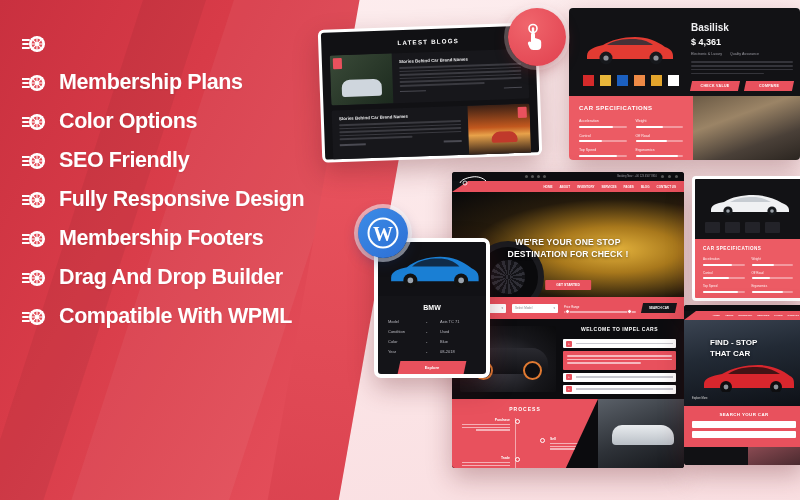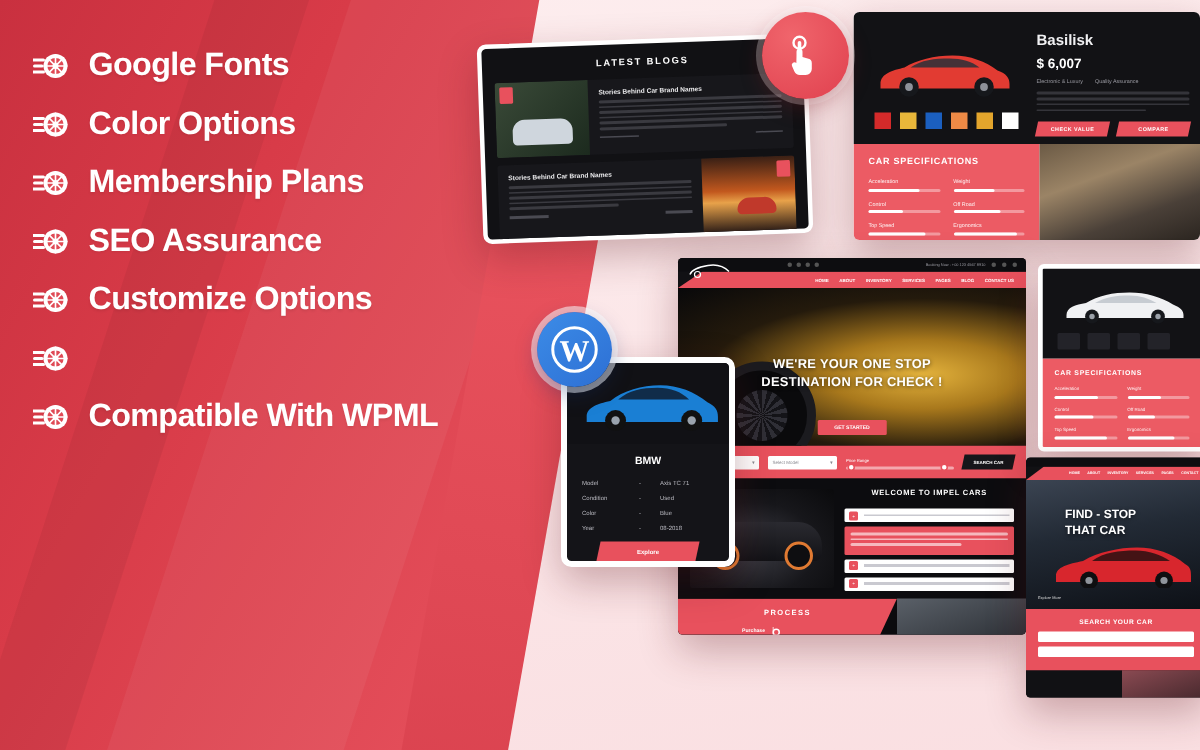--- a/index.html
+++ b/index.html
@@ -171,21 +171,21 @@
   .spec-item label { display:block; color:#fff; font-size:3.6px; margin-bottom:2.5px; opacity:.92; }
   .spec-bar { height:2px; background:rgba(255,255,255,.38); border-radius:2px; }
   .spec-bar i { display:block; height:100%; background:#fff; border-radius:2px; }
   .dm-interior {
     flex:1;
     background:linear-gradient(160deg,#6b5a45 0%,#9b8466 35%,#4a4038 70%,#2b2520 100%);
   }
 
   
   #site-mock {
-    left:452px; top:172px; width:232px; height:251px;
+    left:452px; top:172px; width:232px; height:296px;
     border-radius:3px;
   }
   .site-topbar {
     height:9px; background:#0d0d10; display:flex; align-items:center;
     padding:0 6px; gap:4px;
   }
   .site-topbar i { width:3px; height:3px; background:#555; border-radius:50%; }
   .tb-mid { flex:1; display:flex; justify-content:center; gap:3px; }
   .site-nav {
     height:11px; background:#e8515d; display:flex; align-items:center;
@@ -375,70 +375,80 @@
 
   <ul class="features">
     <li class="feature">
       <svg class="f-icon" viewBox="0 0 24 22">
         <circle cx="15" cy="11" r="8" fill="#fff"></circle>
           <circle cx="15" cy="11" r="5.4" fill="#e04a55"></circle>
         <circle cx="15" cy="11" r="2" fill="#fff"></circle>
         <path d="M15 3v16M7 11h16M9.3 5.3l11.4 11.4M20.7 5.3L9.3 16.7" stroke="#fff" stroke-width="1.1"></path>
         <path d="M0 7h7M1 11h5M0 15h7" stroke="#fff" stroke-width="2" stroke-linecap="round"></path>
       </svg>
-      <span class="f-label">Google Fonts</span>
+    </li>
+    <li class="feature">
+      <svg class="f-icon" viewBox="0 0 24 22">
+        <circle cx="15" cy="11" r="8" fill="#fff"></circle>
+          <circle cx="15" cy="11" r="5.4" fill="#e04a55"></circle>
+        <circle cx="15" cy="11" r="2" fill="#fff"></circle>
+        <path d="M15 3v16M7 11h16M9.3 5.3l11.4 11.4M20.7 5.3L9.3 16.7" stroke="#fff" stroke-width="1.1"></path>
+        <path d="M0 7h7M1 11h5M0 15h7" stroke="#fff" stroke-width="2" stroke-linecap="round"></path>
+      </svg>
+      <span class="f-label">Membership Plans</span>
     </li>
     <li class="feature">
       <svg class="f-icon" viewBox="0 0 24 22">
         <circle cx="15" cy="11" r="8" fill="#fff"></circle>
           <circle cx="15" cy="11" r="5.4" fill="#e04a55"></circle>
         <circle cx="15" cy="11" r="2" fill="#fff"></circle>
         <path d="M15 3v16M7 11h16M9.3 5.3l11.4 11.4M20.7 5.3L9.3 16.7" stroke="#fff" stroke-width="1.1"></path>
         <path d="M0 7h7M1 11h5M0 15h7" stroke="#fff" stroke-width="2" stroke-linecap="round"></path>
       </svg>
       <span class="f-label">Color Options</span>
     </li>
     <li class="feature">
       <svg class="f-icon" viewBox="0 0 24 22">
         <circle cx="15" cy="11" r="8" fill="#fff"></circle>
           <circle cx="15" cy="11" r="5.4" fill="#e04a55"></circle>
         <circle cx="15" cy="11" r="2" fill="#fff"></circle>
         <path d="M15 3v16M7 11h16M9.3 5.3l11.4 11.4M20.7 5.3L9.3 16.7" stroke="#fff" stroke-width="1.1"></path>
         <path d="M0 7h7M1 11h5M0 15h7" stroke="#fff" stroke-width="2" stroke-linecap="round"></path>
       </svg>
-      <span class="f-label">Membership Plans</span>
+      <span class="f-label">SEO Friendly</span>
     </li>
     <li class="feature">
       <svg class="f-icon" viewBox="0 0 24 22">
         <circle cx="15" cy="11" r="8" fill="#fff"></circle>
           <circle cx="15" cy="11" r="5.4" fill="#e04a55"></circle>
         <circle cx="15" cy="11" r="2" fill="#fff"></circle>
         <path d="M15 3v16M7 11h16M9.3 5.3l11.4 11.4M20.7 5.3L9.3 16.7" stroke="#fff" stroke-width="1.1"></path>
         <path d="M0 7h7M1 11h5M0 15h7" stroke="#fff" stroke-width="2" stroke-linecap="round"></path>
       </svg>
-      <span class="f-label">SEO Assurance</span>
+      <span class="f-label">Fully Responsive Design</span>
     </li>
     <li class="feature">
       <svg class="f-icon" viewBox="0 0 24 22">
         <circle cx="15" cy="11" r="8" fill="#fff"></circle>
           <circle cx="15" cy="11" r="5.4" fill="#e04a55"></circle>
         <circle cx="15" cy="11" r="2" fill="#fff"></circle>
         <path d="M15 3v16M7 11h16M9.3 5.3l11.4 11.4M20.7 5.3L9.3 16.7" stroke="#fff" stroke-width="1.1"></path>
         <path d="M0 7h7M1 11h5M0 15h7" stroke="#fff" stroke-width="2" stroke-linecap="round"></path>
       </svg>
-      <span class="f-label">Customize Options</span>
+      <span class="f-label">Membership Footers</span>
     </li>
     <li class="feature">
       <svg class="f-icon" viewBox="0 0 24 22">
         <circle cx="15" cy="11" r="8" fill="#fff"></circle>
           <circle cx="15" cy="11" r="5.4" fill="#e04a55"></circle>
         <circle cx="15" cy="11" r="2" fill="#fff"></circle>
         <path d="M15 3v16M7 11h16M9.3 5.3l11.4 11.4M20.7 5.3L9.3 16.7" stroke="#fff" stroke-width="1.1"></path>
         <path d="M0 7h7M1 11h5M0 15h7" stroke="#fff" stroke-width="2" stroke-linecap="round"></path>
       </svg>
+      <span class="f-label">Drag And Drop Builder</span>
     </li>
     <li class="feature">
       <svg class="f-icon" viewBox="0 0 24 22">
         <circle cx="15" cy="11" r="8" fill="#fff"></circle>
           <circle cx="15" cy="11" r="5.4" fill="#e04a55"></circle>
         <circle cx="15" cy="11" r="2" fill="#fff"></circle>
         <path d="M15 3v16M7 11h16M9.3 5.3l11.4 11.4M20.7 5.3L9.3 16.7" stroke="#fff" stroke-width="1.1"></path>
         <path d="M0 7h7M1 11h5M0 15h7" stroke="#fff" stroke-width="2" stroke-linecap="round"></path>
       </svg>
       <span class="f-label">Compatible With WPML</span>
@@ -523,21 +533,21 @@
         <i style="background:#d42a2a"></i>
         <i style="background:#e8b63a"></i>
         <i style="background:#1b5fbf"></i>
         <i style="background:#ee8a46"></i>
         <i style="background:#e3a52c"></i>
         <i style="background:#ffffff"></i>
       </div>
     </div>
     <div class="dm-info">
       <div class="dm-name">Basilisk</div>
-      <div class="dm-price">$ 6,007</div>
+      <div class="dm-price">$ 4,361</div>
       <div class="dm-tags">
         <span>Electronic &amp; Luxury</span>
         <span>Quality Assurance</span>
       </div>
       <div class="dm-desc">
         <span></span>
           <span></span>
           <span></span>
           <span style="width:72%"></span>
       </div>

